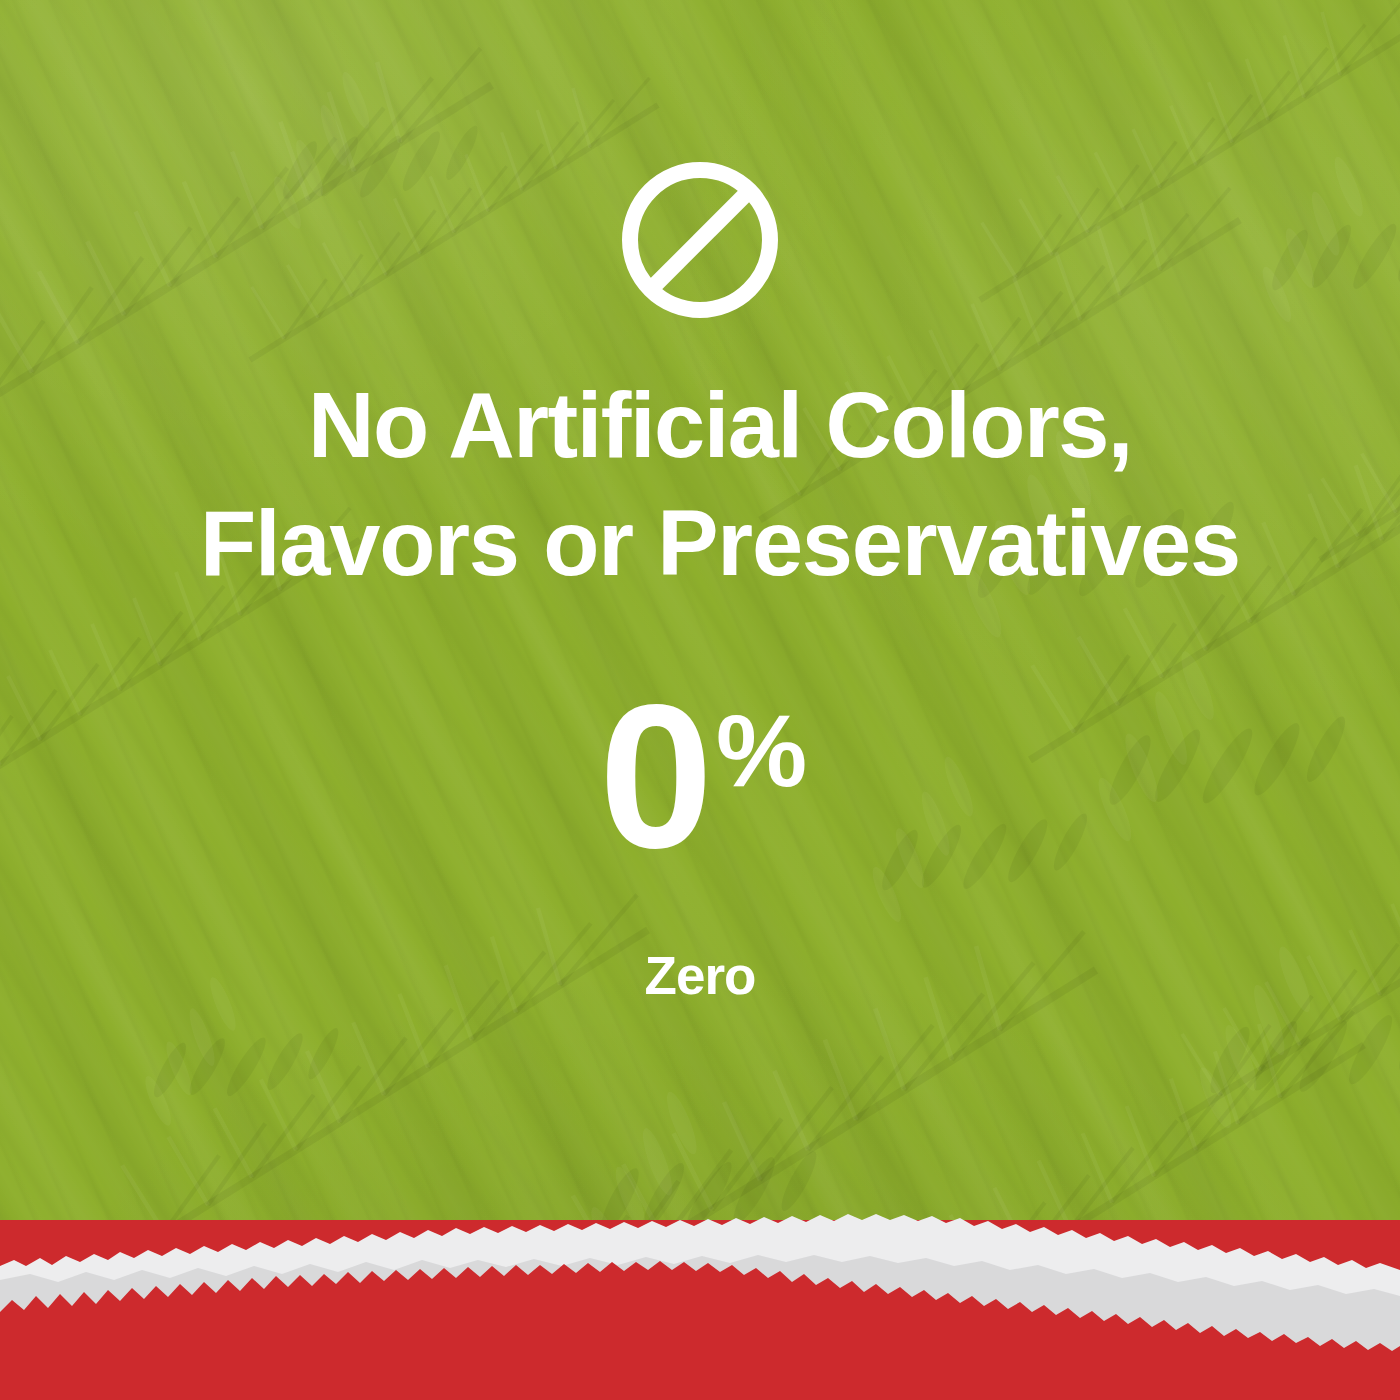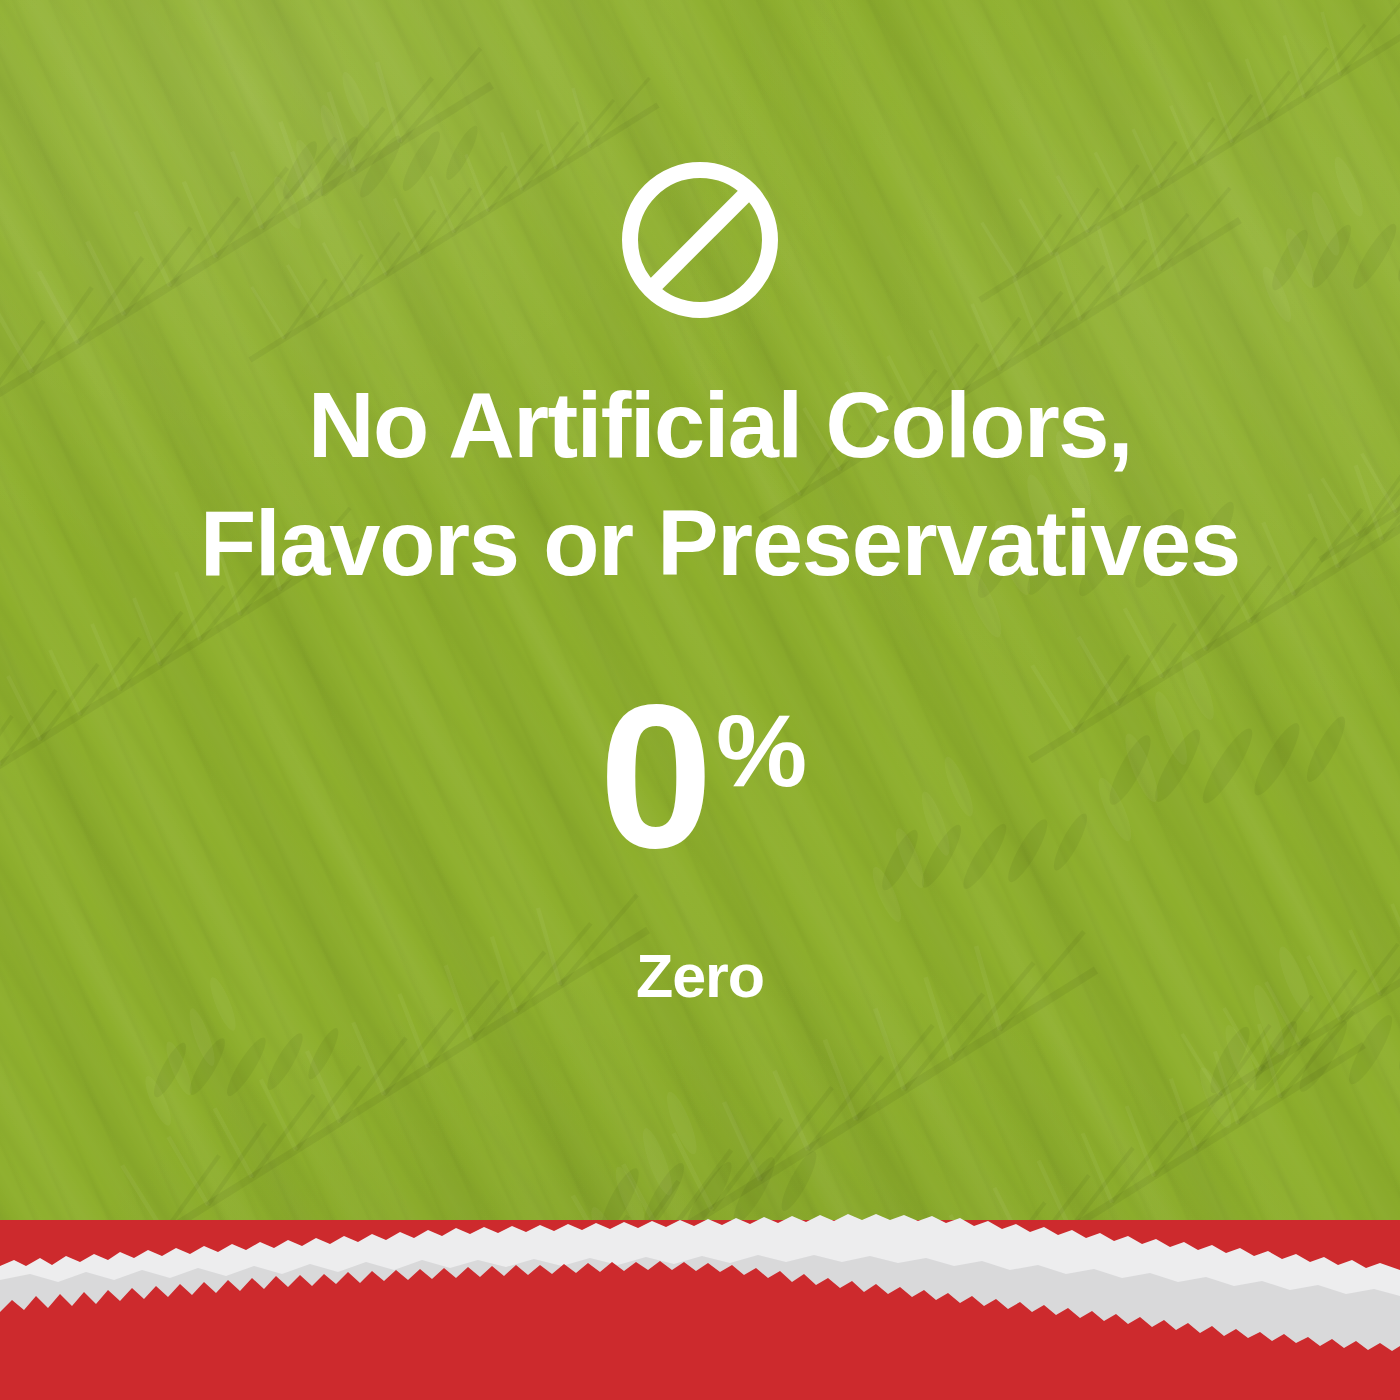--- a/index.html
+++ b/index.html
@@ -122,21 +122,21 @@
     left:6px;
     letter-spacing:0;
   }
 
   .zero-words {
     position:absolute;
     left:0; top:922px; width:1400px;
     text-align:center;
     color:#ffffff;
     font-weight:bold;
-    font-size:61px;
+    font-size:53px;
     line-height:108px;
     letter-spacing:-1px;
   }
 </style>
 </head>
 <body>
 
 <div id="poster">
 
   <div class="green-panel">

